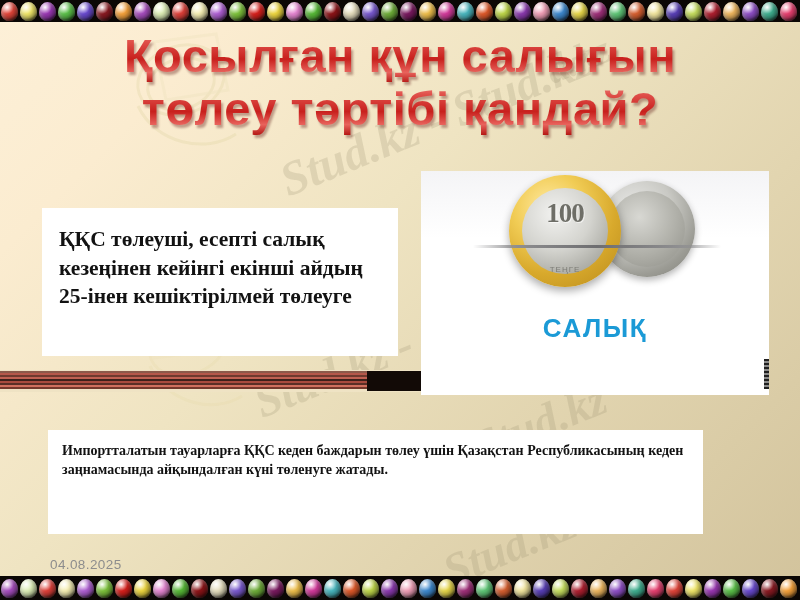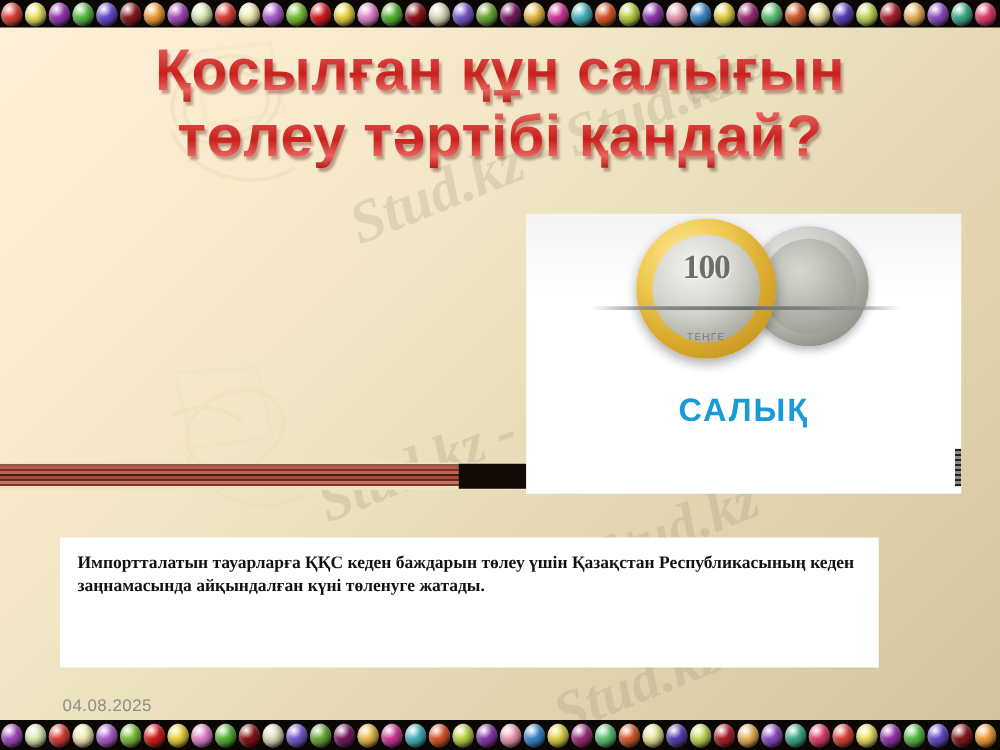--- a/index.html
+++ b/index.html
@@ -348,20 +348,23 @@
       <path d="M28 40 C50 30 70 34 84 46"></path>
     </g>
     <path d="M30 6 L96 2 L108 58 L44 66 Z" fill="none" stroke="#eadfb6" stroke-width="3" opacity="0.5"></path>
   </svg>
 
   <div class="title">
     <span class="title-line">Қосылған құн салығын</span>
     <span class="title-line">төлеу тәртібі қандай?</span>
   </div>
 
+  <div class="panel" id="panel-top">
+    <div class="panel-text">ҚҚС төлеуші, есепті салық кезеңінен кейінгі екінші айдың 25-інен кешіктірілмей төлеуге</div>
+  </div>
 
   <div id="picture">
     <div class="coin-wrap">
       <div class="coin coin-back">
         <div class="coin-back-inner"></div>
       </div>
       <div class="coin coin-front">
         <div class="coin-front-core">
           <div class="coin-value">100</div>
           <div class="coin-unit">ТЕҢГЕ</div>

